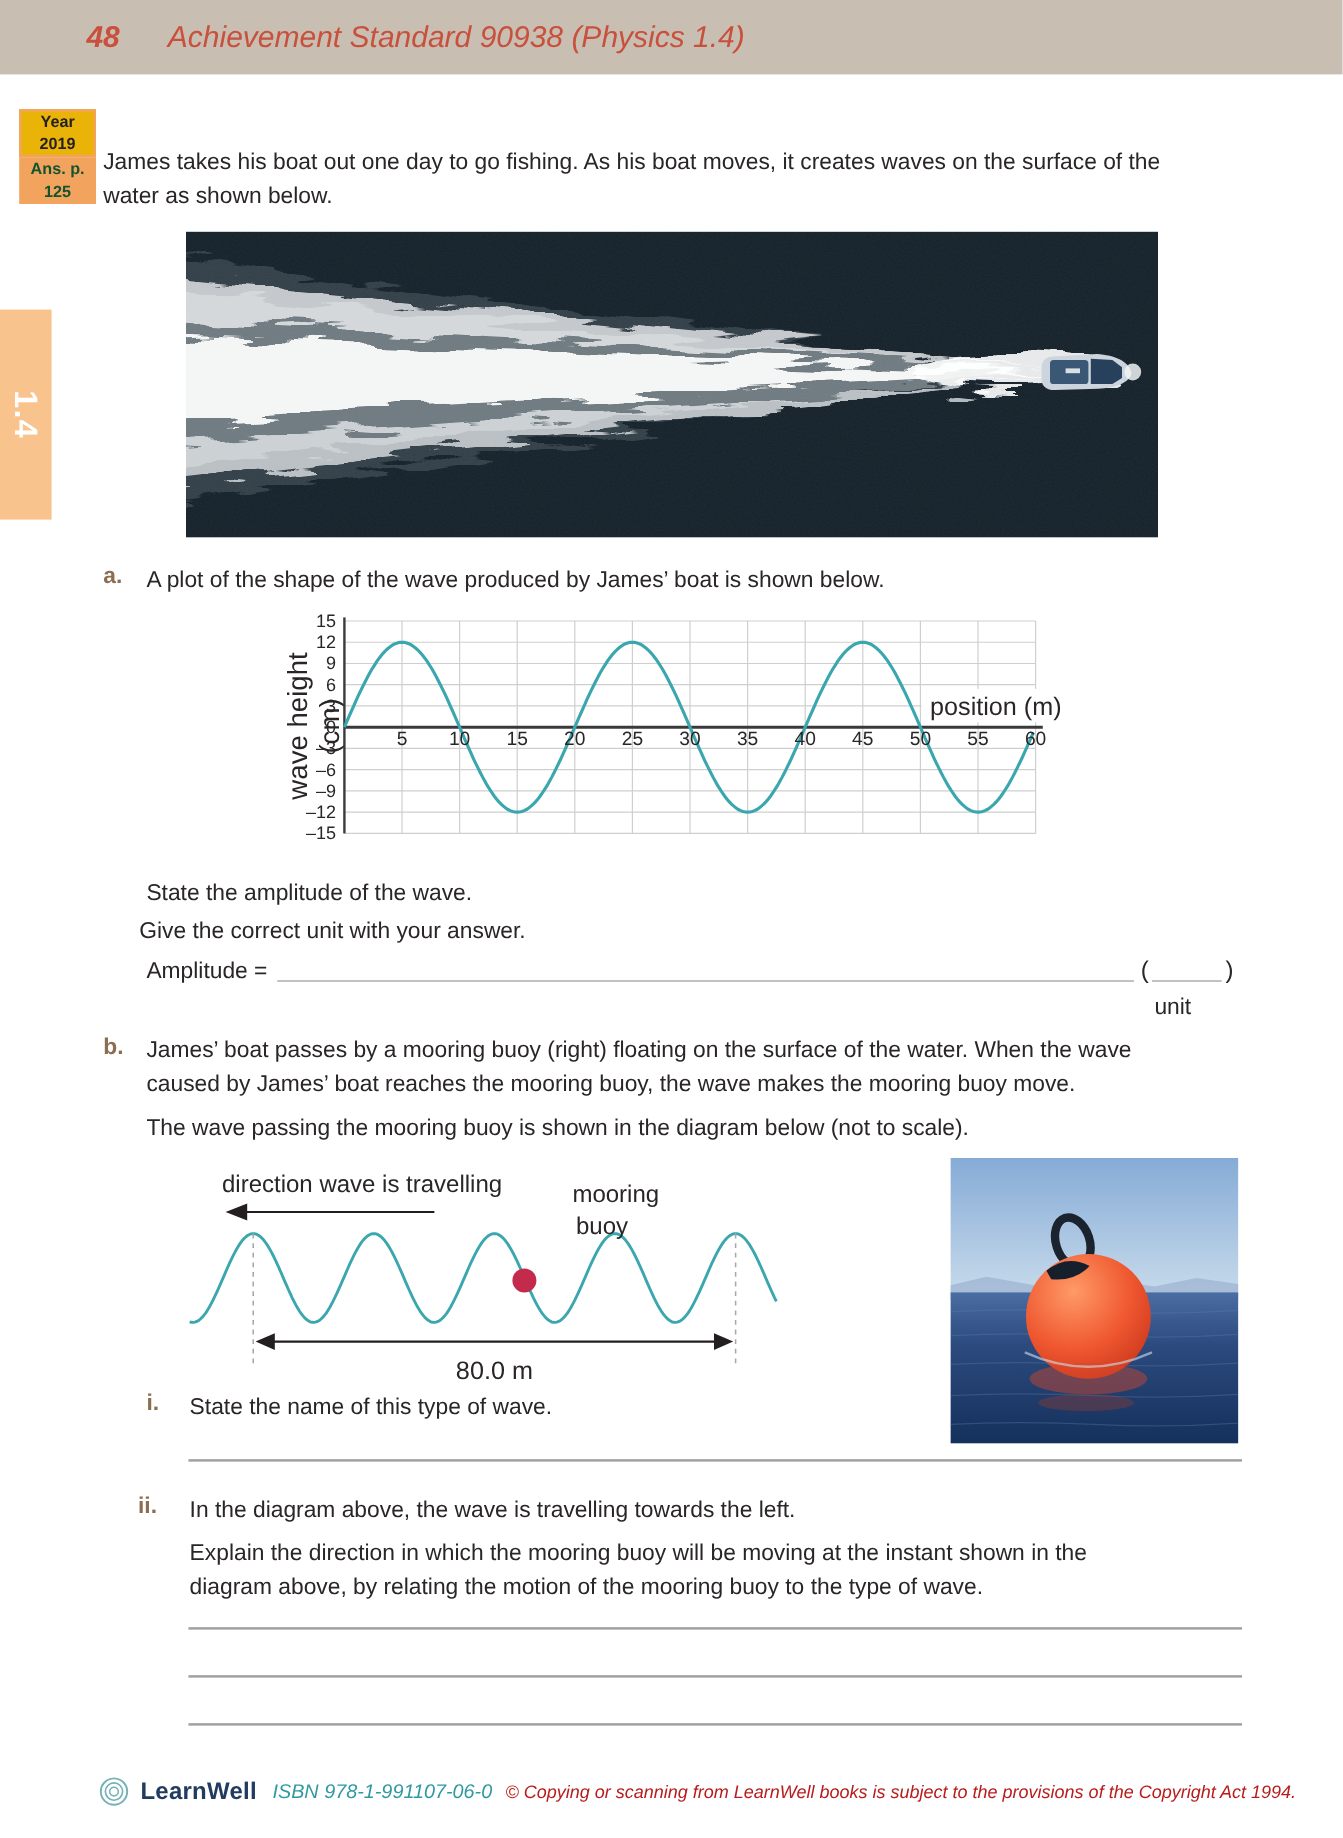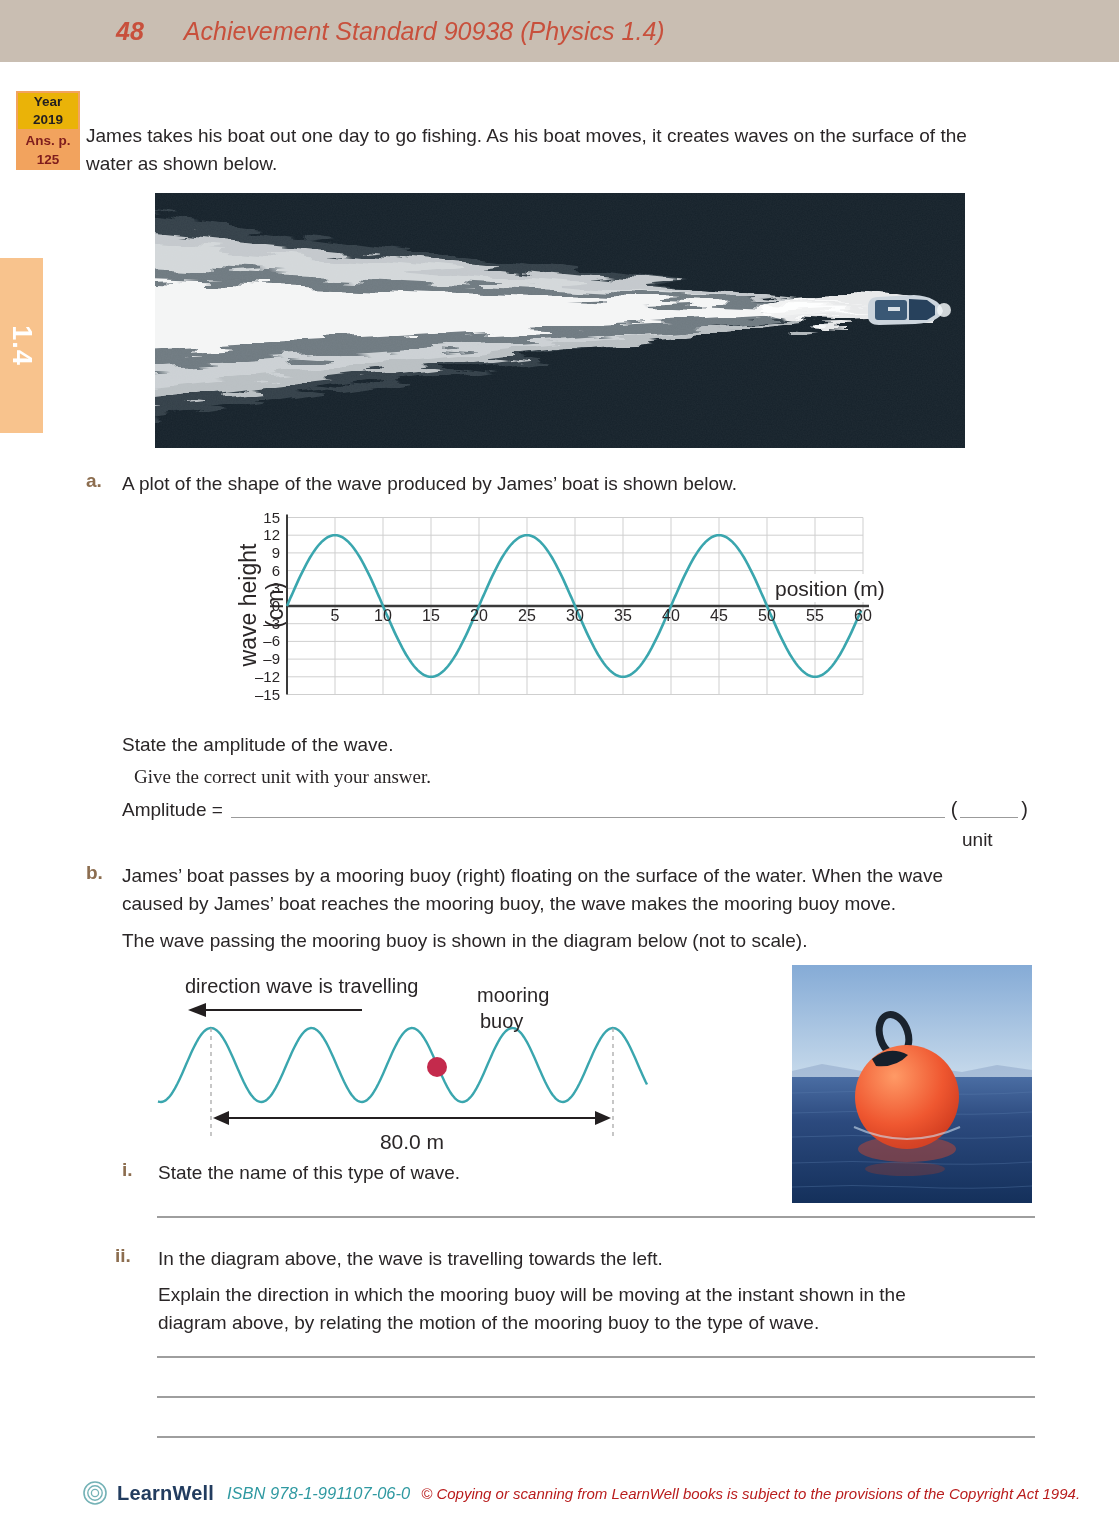--- a/index.html
+++ b/index.html
@@ -2,42 +2,42 @@
 <html><head>
 <meta charset="utf-8">
 <style>
   html,body{margin:0;padding:0;background:#ffffff;}
   body{font-family:"Liberation Sans", sans-serif; color:#2a2627;}
   .page{position:relative;width:1119px;height:1532px;background:#fff;overflow:hidden;}
   .abs{position:absolute;}
 
   
   .band{left:0;top:0;width:1119px;height:62px;background:#c9beb2;display:flex;align-items:center;}
-  .band .pgnum{margin-left:116px;font-size:25px;font-weight:bold;font-style:italic;color:#c8503c;}
+  .band .pgnum{margin-left:72px;font-size:25px;font-weight:bold;font-style:italic;color:#c8503c;}
   .band .htitle{margin-left:40px;font-size:25px;font-style:italic;color:#c8503c;}
 
   
   .badge{left:16px;top:91px;width:64px;font-weight:bold;font-size:13.5px;text-align:center;line-height:1.35;}
   .badge .yr{background:#eab308;border:2px solid #f2a35e;color:#231f20;padding:0 2px;}
-  .badge .ans{background:#f2a35e;color:#7f1d1d;padding:1px 8px;}
+  .badge .ans{background:#f2a35e;color:#14532d;padding:1px 8px;}
 
   
   .sidetab{left:0;top:258px;width:43px;height:175px;background:#f8c38d;display:flex;align-items:center;justify-content:center;}
   .sidetab span{transform:rotate(90deg);color:#fff;font-weight:bold;font-size:27px;letter-spacing:1px;}
 
   .qtitle{left:86px;top:80px;font-size:27px;font-weight:bold;color:#6d5942;}
   .body-text{font-size:19px;line-height:28px;color:#2a2627;}
   .intro{left:86px;top:122px;width:912px;}
 
   .marker{font-weight:bold;color:#8c6d4f;font-size:19px;}
 
   .photo{display:block;}
 
   .prompt1{left:122px;top:731px;}
-  .prompt2{left:134px;top:763px;font-family:Liberation Serif, serif;}
+  .prompt2{left:116px;top:763px;}
 
   .amp-row{left:122px;top:797px;width:906px;display:flex;align-items:flex-end;font-size:19px;}
   .amp-row .lbl{white-space:nowrap;padding-bottom:1px;}
   .fill-line{flex:1;border-bottom:1.5px solid #9b9b9b;margin:0 6px 4px 8px;height:20px;}
   .paren{font-size:20px;padding-bottom:1px;}
   .small-line{width:58px;border-bottom:1.5px solid #9b9b9b;margin:0 3px 4px 3px;height:20px;}
   .unit-lbl{left:962px;top:829px;font-size:19px;}
 
   .ansline{border-top:2px solid #9e9e9e;height:0;}
 

